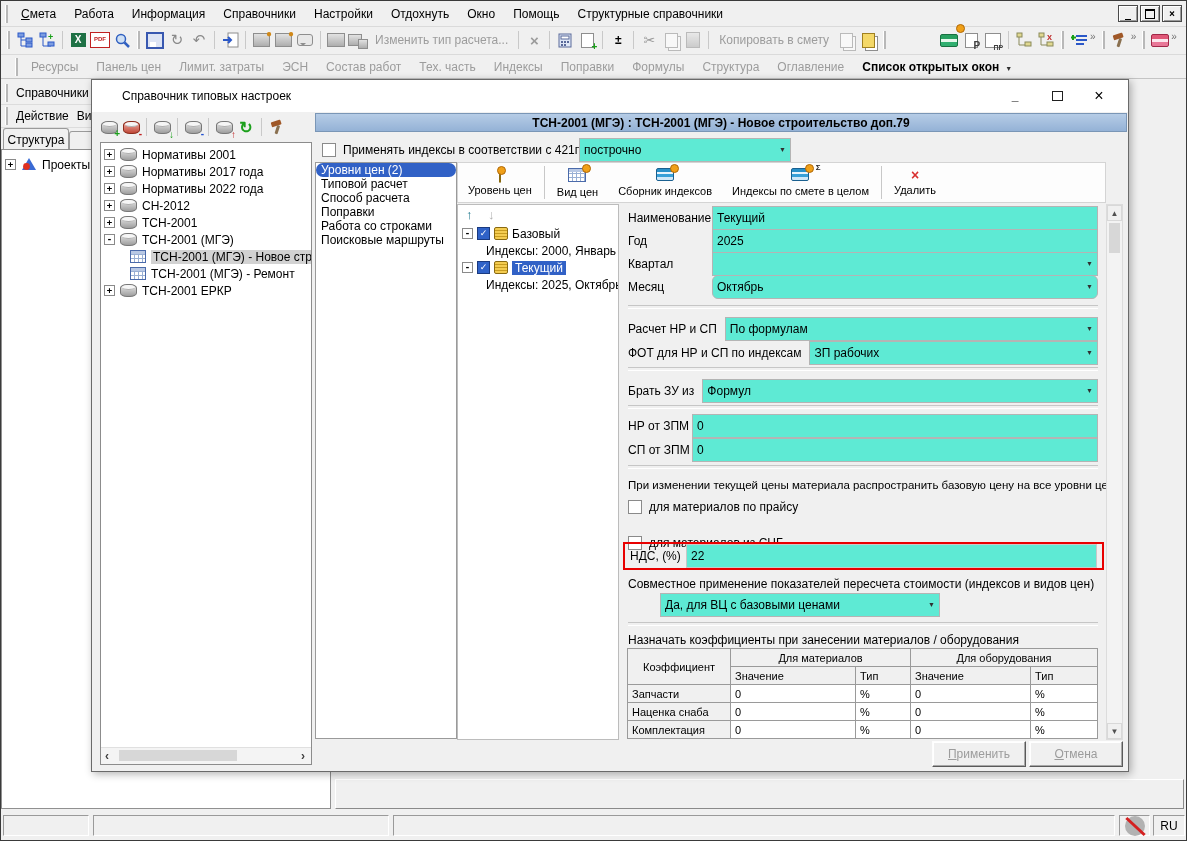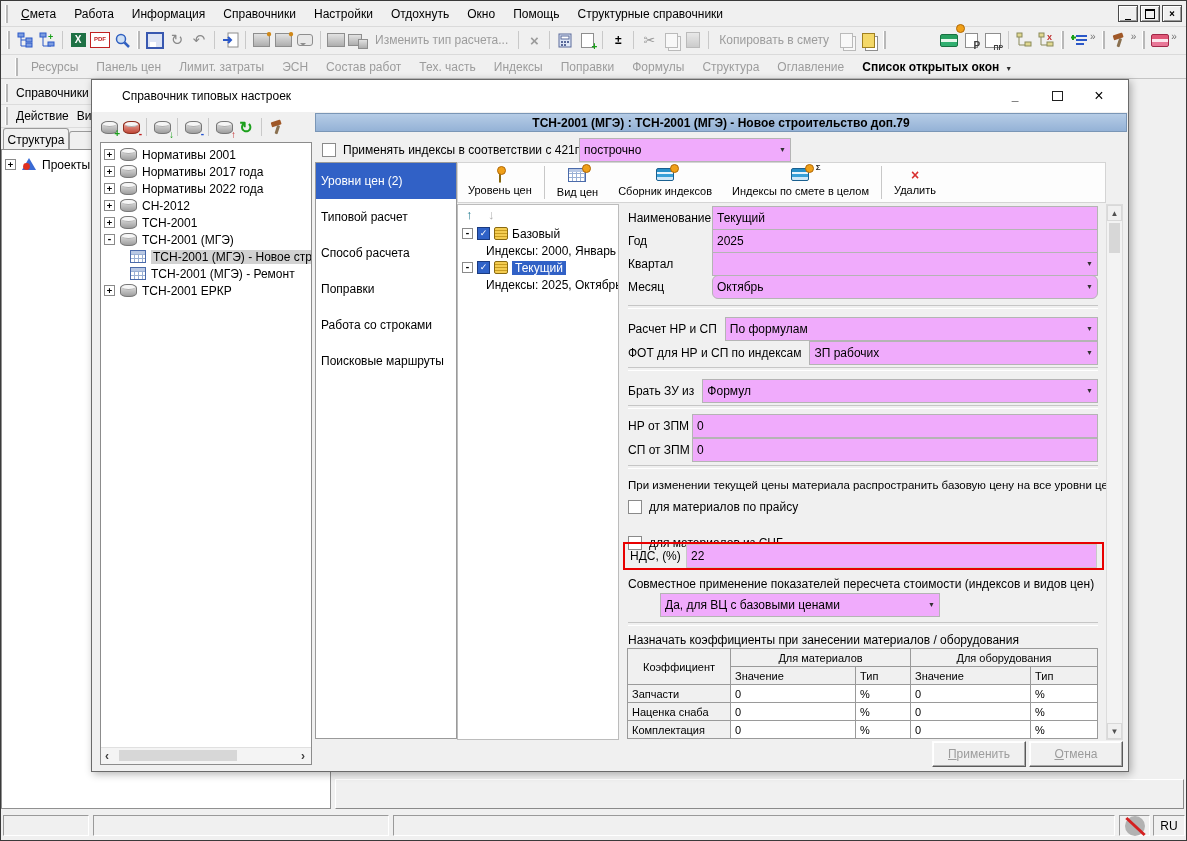--- a/index.html
+++ b/index.html
@@ -30,40 +30,40 @@
     repeating-linear-gradient(0deg,rgba(0,0,0,0) 0 3px,#9ab0d4 3px 4px);}
   .coins{width:12px;height:11px;border:1px solid #8a6a10;border-radius:2px;flex:none;position:relative;
     background:repeating-linear-gradient(0deg,#f4cc50 0 2px,#c89c20 2px 3px);}
   .bookstack{width:16px;height:11px;border:1px solid #1a6090;border-radius:2px;flex:none;position:relative;
     background:linear-gradient(#2890c8 0 3px,#e8f4fc 3px 5px,#38a0d8 5px 8px,#d0e8f8 8px);}
   .gear{position:absolute;top:-4px;right:-5px;width:7px;height:7px;border-radius:50%;background:#f0a018;border:1px solid #b06808;}
   .chk{width:11px;height:11px;background:#2f62c8;border:1px solid #1a3a80;color:#fff;font-size:9px;line-height:11px;text-align:center;flex:none;}
   .cb{width:12px;height:12px;background:#fff;border:1px solid #8a8a8a;flex:none;}
   .exp{width:9px;height:9px;border:1px solid #8a8a8a;background:#fff;font:bold 9px/8px "DejaVu Sans Mono",monospace;
     text-align:center;flex:none;color:#000;}
-  .field{background:#f0abfc;border:1px solid #b4b4b4;display:flex;align-items:center;padding:0 4px;font-size:12px;box-sizing:border-box;height:24px;}
+  .field{background:#5eead4;border:1px solid #b4b4b4;display:flex;align-items:center;padding:0 4px;font-size:12px;box-sizing:border-box;height:24px;}
   .caret{font-size:7px;color:#303030;margin-left:auto;}
   .hr{position:absolute;left:6px;right:8px;height:2px;border-top:1px solid #c6c6c6;border-bottom:1px solid #fff;}
   .gbox{width:15px;height:12px;background:linear-gradient(#e2e2e2,#aeaeae);border:1px solid #8e8e8e;flex:none;position:relative;}
   .sheet{width:11px;height:13px;background:#fff;border:1px solid #8e8e8e;flex:none;position:relative;}
   .sheet.shadow{box-shadow:3px 3px 0 -1px #fff,3px 3px 0 0 #8e8e8e;}
   .sheet.gold{background:#f4d868;border-color:#a08020;}
   .flp{width:14px;height:13px;background:#dde4f4;border:2px solid #3858b0;flex:none;position:relative;}
   .flp::before{content:"";position:absolute;left:2px;bottom:0;width:6px;height:5px;background:#fff;}
   .xls{width:15px;height:14px;background:#1e7145;color:#fff;font:bold 10px/14px "Liberation Sans",sans-serif;text-align:center;flex:none;}
   .pdfi{width:18px;height:14px;background:#fff;border:1px solid #c02020;color:#c02020;font:bold 6px/13px "Liberation Sans",sans-serif;text-align:center;flex:none;}
   .bubble{width:14px;height:10px;border:1px solid #8e8e8e;border-radius:3px;background:#e8e8e8;position:relative;flex:none;}
   .bubble::after{content:"";position:absolute;left:2px;bottom:-4px;border:3px solid rgba(0,0,0,0);border-top-color:#8e8e8e;}
   .peni{width:20px;height:20px;border-radius:50%;background:#b2b2b2;position:relative;flex:none;}
   .peni::before{content:"";position:absolute;left:-2px;top:9px;width:25px;height:3px;background:#d42020;transform:rotate(43deg);}
   .ttrow{position:absolute;left:3px;height:17px;display:flex;align-items:center;gap:5px;white-space:nowrap;}
   .ttrow .tlbl{font-size:12px;}
   .tlbl.sel{background:#d2d2d2;padding:0 2px;}
   .child{padding-left:26px;}
-  .catitem{height:36px;display:flex;align-items:center;padding-left:5px;white-space:nowrap;}
+  .catitem{height:14px;display:flex;align-items:center;padding-left:5px;white-space:nowrap;border-radius:9px;}
   .catitem.sel{background:#3161c6;color:#fff;}
   .lvlbtn{display:flex;flex-direction:column;align-items:center;justify-content:center;gap:2px;padding:2px 10px;font-size:11px;white-space:nowrap;}
   .sepline{width:1px;background:#c8c8c8;margin:3px 2px;}
   .lvlrow{position:absolute;left:4px;height:17px;display:flex;align-items:center;gap:4px;white-space:nowrap;}
   .lvlrow .sel{background:#3161c6;color:#fff;padding:0 3px;}
   .frow{position:absolute;left:6px;right:8px;height:19px;display:flex;align-items:center;white-space:nowrap;}
   .flabel{flex:none;}
   table.coef{border-collapse:collapse;font-size:11px;table-layout:fixed;}
   table.coef td{border:1px solid #9a9a9a;padding:0 4px;height:17px;background:#f0f0f0;overflow:hidden;white-space:nowrap;}
   table.coef td.val{background:#fff;}

